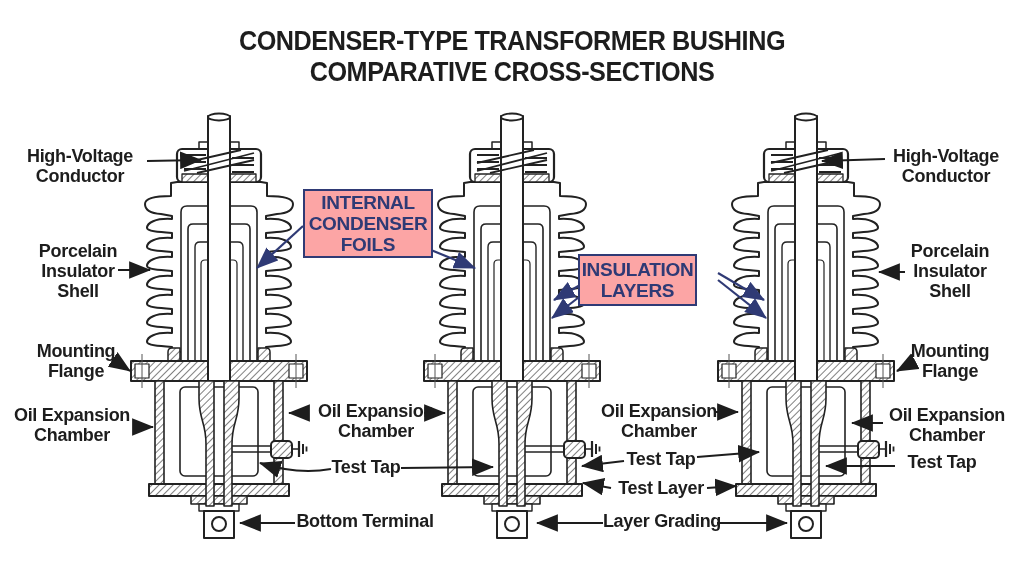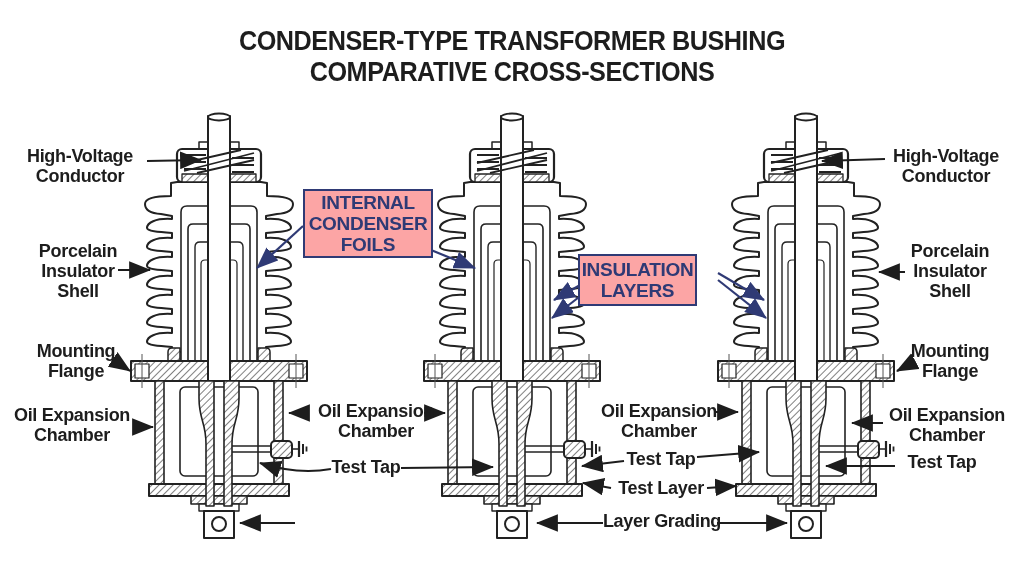--- a/index.html
+++ b/index.html
@@ -166,20 +166,21 @@
   <div class="lbl" style="left:16px;top:241px;width:124px;">Porcelain
 Insulator
 Shell</div>
   <div class="lbl" style="left:20px;top:341px;width:112px;">Mounting
 Flange</div>
   <div class="lbl" style="left:0px;top:405px;width:144px;">Oil Expansion
 Chamber</div>
   <div class="lbl" style="left:302px;top:401px;width:148px;">Oil Expansion
 Chamber</div>
   <div class="lbl" style="left:320px;top:457px;width:92px;">Test Tap</div>
+  <div class="lbl" style="left:294px;top:511px;width:142px;">Bottom Terminal</div>
   <div class="lbl" style="left:598px;top:401px;width:122px;">Oil Expansion
 Chamber</div>
   <div class="lbl" style="left:620px;top:449px;width:82px;">Test Tap</div>
   <div class="lbl" style="left:607px;top:478px;width:108px;">Test Layer</div>
   <div class="lbl" style="left:600px;top:511px;width:124px;">Layer Grading</div>
   <div class="lbl" style="left:878px;top:146px;width:136px;">High-Voltage
 Conductor</div>
   <div class="lbl" style="left:890px;top:241px;width:120px;">Porcelain
 Insulator
 Shell</div>

